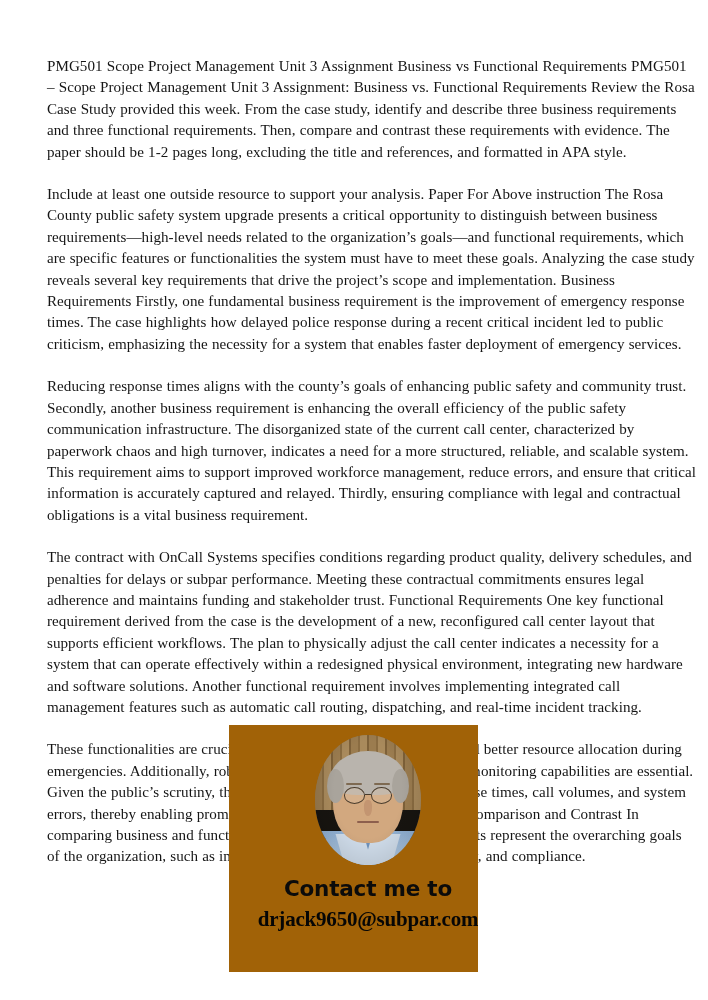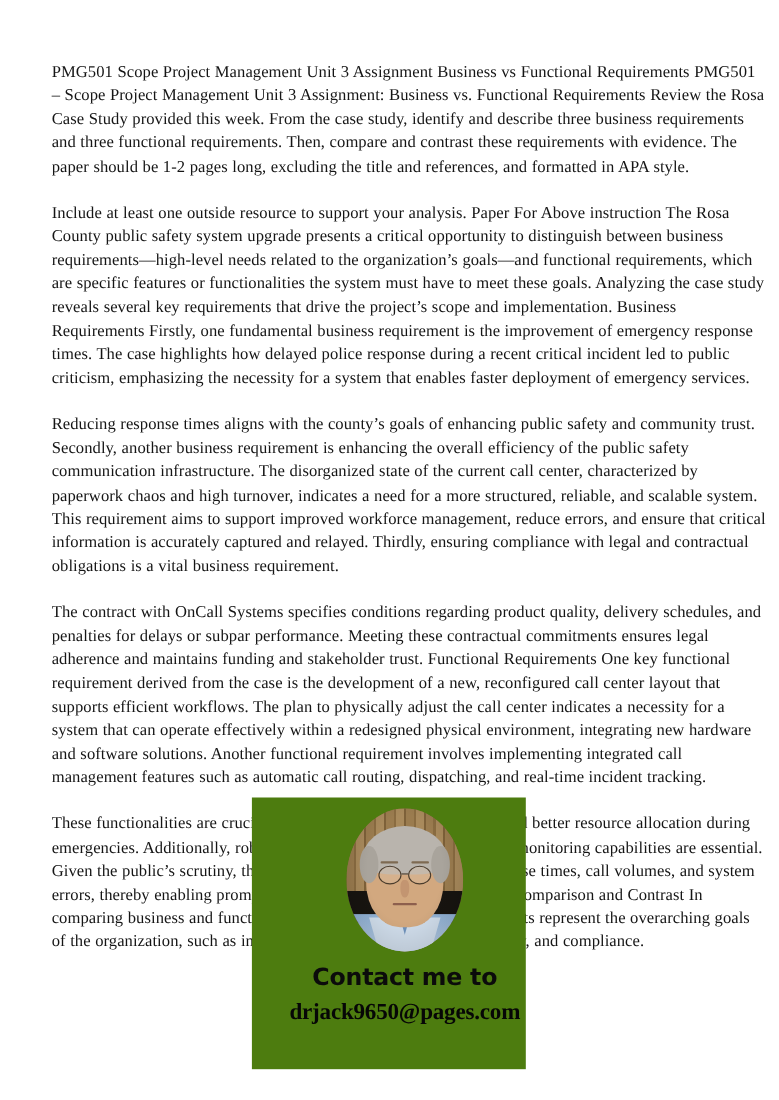--- a/index.html
+++ b/index.html
@@ -194,21 +194,21 @@
 <div id="doc-page">
 
   <div id="doc-body">
     <p class="para">PMG501 Scope Project Management Unit 3 Assignment Business vs Functional Requirements PMG501 – Scope Project Management Unit 3 Assignment: Business vs. Functional Requirements Review the Rosa Case Study provided this week. From the case study, identify and describe three business requirements and three functional requirements. Then, compare and contrast these requirements with evidence. The paper should be 1-2 pages long, excluding the title and references, and formatted in APA style.</p>
     <p class="para">Include at least one outside resource to support your analysis. Paper For Above instruction The Rosa County public safety system upgrade presents a critical opportunity to distinguish between business requirements—high-level needs related to the organization’s goals—and functional requirements, which are specific features or functionalities the system must have to meet these goals. Analyzing the case study reveals several key requirements that drive the project’s scope and implementation. Business Requirements Firstly, one fundamental business requirement is the improvement of emergency response times. The case highlights how delayed police response during a recent critical incident led to public criticism, emphasizing the necessity for a system that enables faster deployment of emergency services.</p>
     <p class="para">Reducing response times aligns with the county’s goals of enhancing public safety and community trust. Secondly, another business requirement is enhancing the overall efficiency of the public safety communication infrastructure. The disorganized state of the current call center, characterized by paperwork chaos and high turnover, indicates a need for a more structured, reliable, and scalable system. This requirement aims to support improved workforce management, reduce errors, and ensure that critical information is accurately captured and relayed. Thirdly, ensuring compliance with legal and contractual obligations is a vital business requirement.</p>
     <p class="para">The contract with OnCall Systems specifies conditions regarding product quality, delivery schedules, and penalties for delays or subpar performance. Meeting these contractual commitments ensures legal adherence and maintains funding and stakeholder trust. Functional Requirements One key functional requirement derived from the case is the development of a new, reconfigured call center layout that supports efficient workflows. The plan to physically adjust the call center indicates a necessity for a system that can operate effectively within a redesigned physical environment, integrating new hardware and software solutions. Another functional requirement involves implementing integrated call management features such as automatic call routing, dispatching, and real-time incident tracking.</p>
     <p class="para">These functionalities are crucial for ensuring faster response times and better resource allocation during emergencies. Additionally, robust system reporting and performance monitoring capabilities are essential. Given the public’s scrutiny, the county needs real-time data on response times, call volumes, and system errors, thereby enabling prompt corrective action and improvement. Comparison and Contrast In comparing business and functional requirements, business requirements represent the overarching goals of the organization, such as improving emergency response, efficiency, and compliance.</p>
   </div>
 
-  <div id="contact-card" style="background: #4d7c0f; padding-left: 29px;">
+  <div id="contact-card" style="background: #a16207; padding-left: 29px;">
 
     <div id="portrait-wrap">
       <div class="ph-wall"></div>
       <div class="ph-dark"></div>
       <div class="ph-shirt"></div>
       <div class="ph-tie"></div>
       <div class="ph-collarL"></div>
       <div class="ph-collarR"></div>
       <div class="ph-neck"></div>
       <div class="ph-head"></div>
@@ -222,17 +222,17 @@
       <div class="ph-bridge"></div>
       <div class="ph-nose"></div>
       <div class="ph-mouth"></div>
       <div class="ph-shadow"></div>
     </div>
 
     <div id="card-headline">
       <span class="hl-line">Contact me to</span>
     </div>
 
-    <div id="card-email">drjack9650@pages.com</div>
+    <div id="card-email">drjack9650@subpar.com</div>
 
   </div>
 
 </div>
 
 </body></html>

